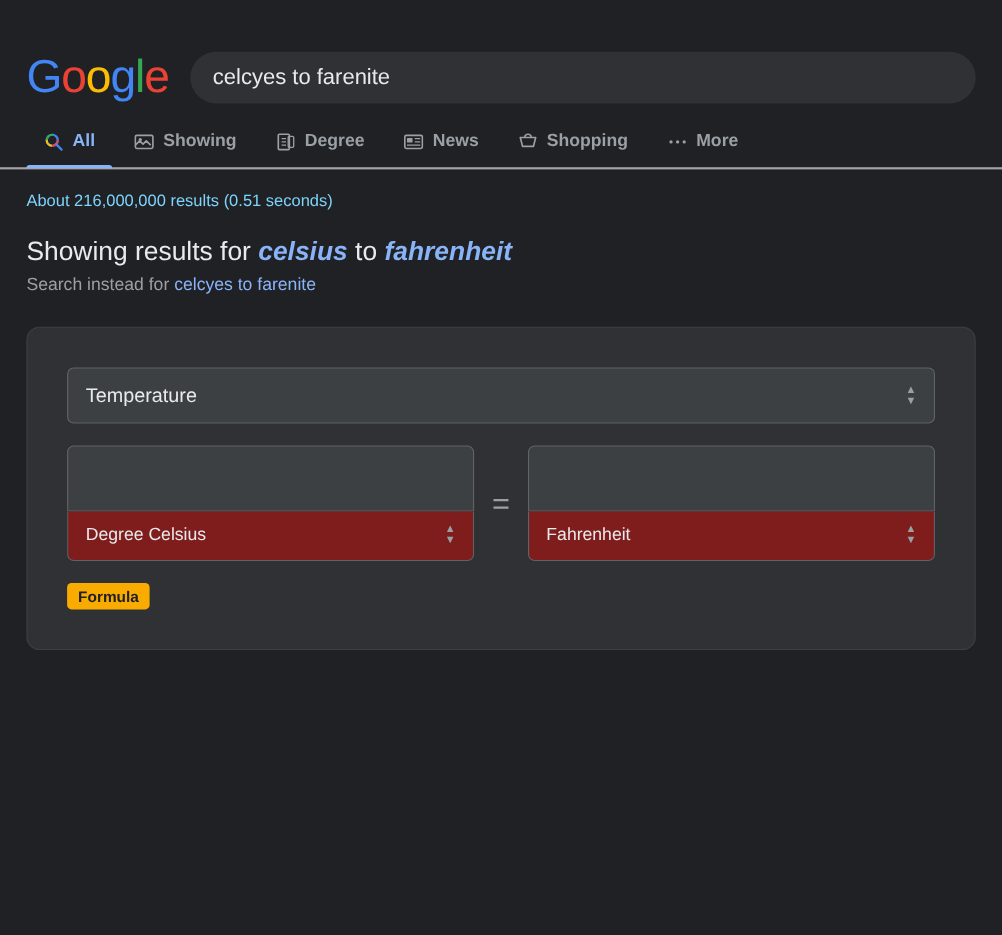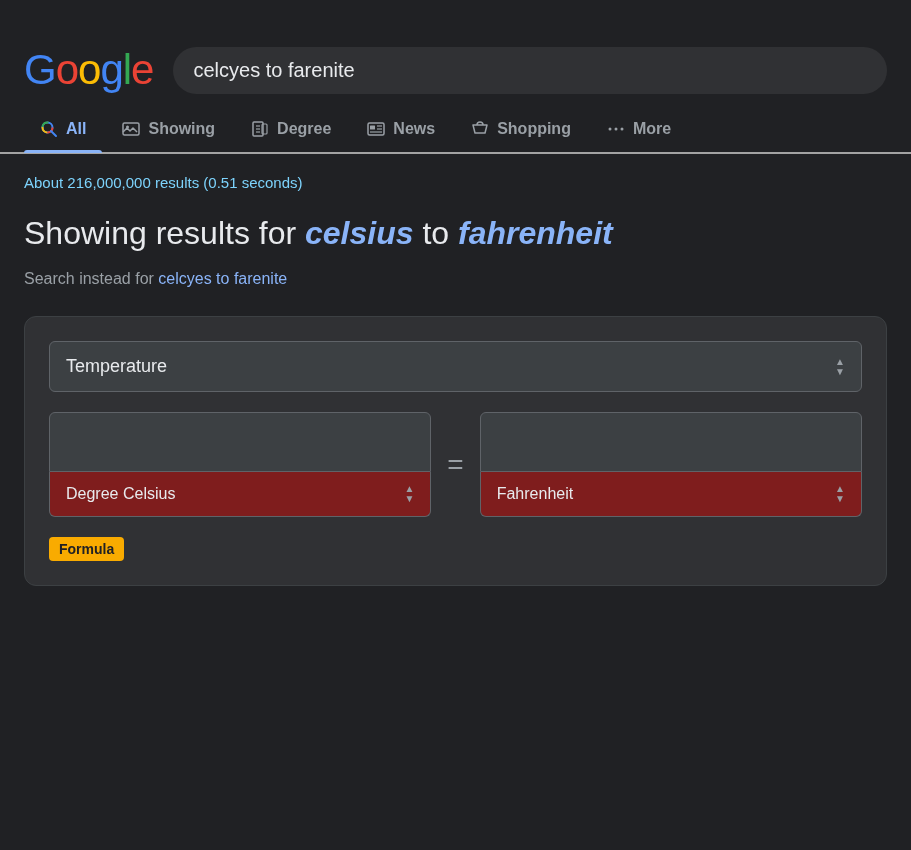--- a/index.html
+++ b/index.html
@@ -87,23 +87,23 @@
       font-size: 15px;
       color: #7dd3fc;
     }
 
     
     .correction-section {
       padding: 16px 24px 20px 24px;
     }
 
     .correction-main {
-      font-size: 32px;
-      color: #e8eaed;
-      margin-bottom: 18px;
+      font-size: 24px;
+      color: #e8eaed;
+      margin-bottom: 8px;
       font-weight: 400;
     }
 
     .correction-main .corrected-term {
       color: #8ab4f8;
       font-style: italic;
       font-weight: 700;
     }
 
     .correction-sub {
@@ -114,21 +114,21 @@
     .correction-sub .original-term {
       color: #8ab4f8;
       text-decoration: none;
     }
 
     
     .calculator-card {
       margin: 8px 24px;
       background-color: #303134;
       border-radius: 12px;
-      padding: 24px;
+      padding: 36px;
       border: 1px solid #3c4043;
     }
 
     .unit-type-select {
       width: 100%;
       background-color: #3c4043;
       border: 1px solid #5f6368;
       border-radius: 6px;
       padding: 14px 16px;
       font-size: 18px;

